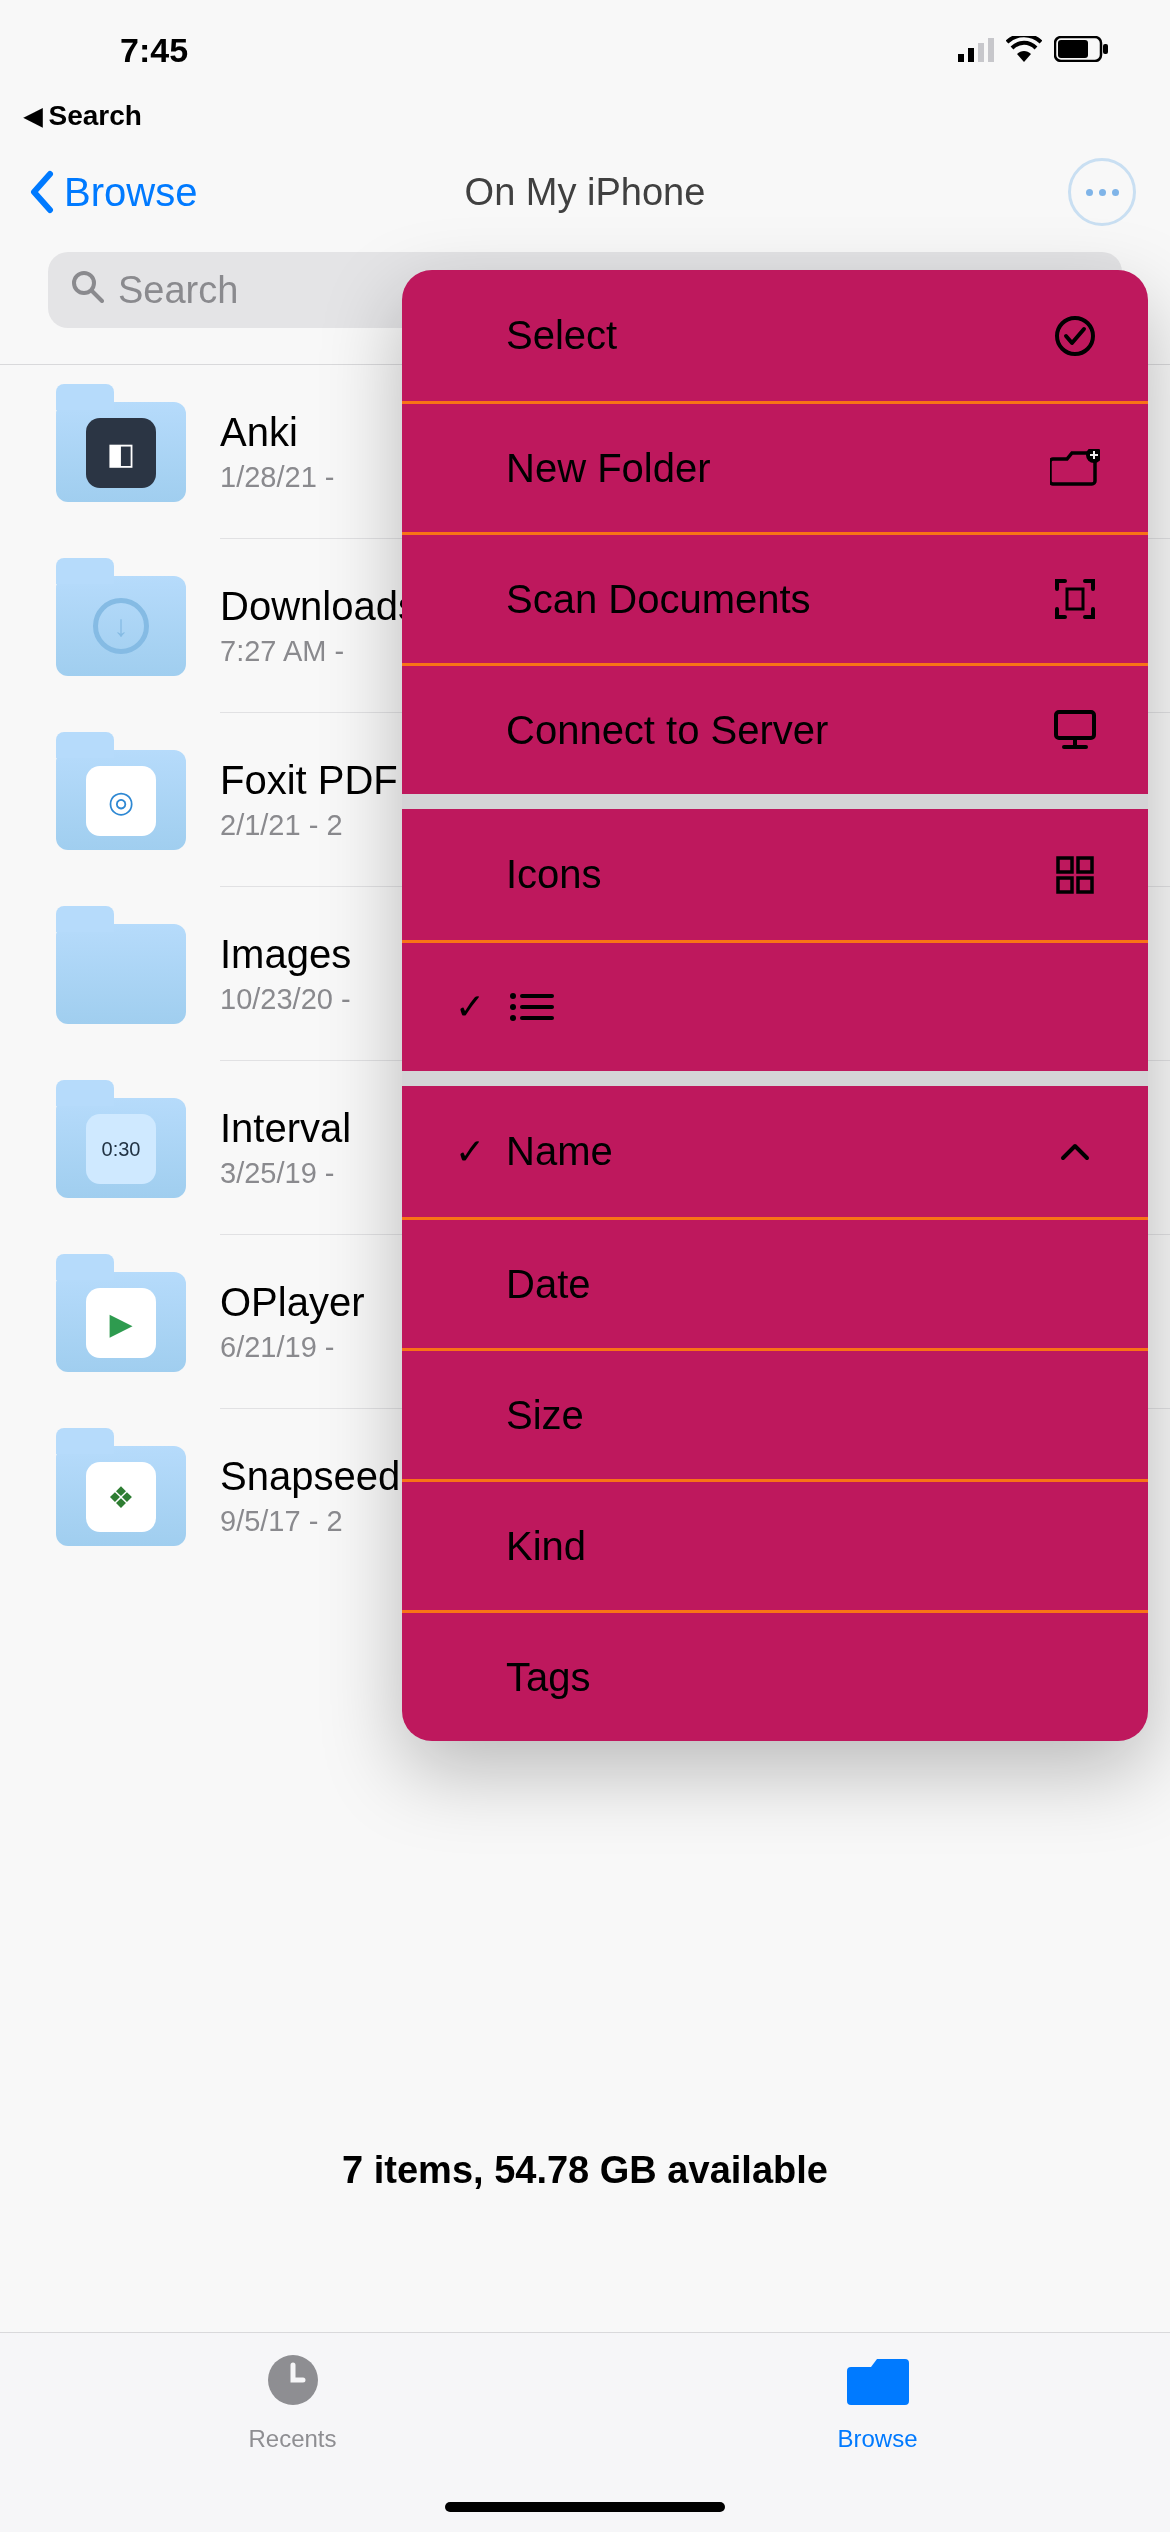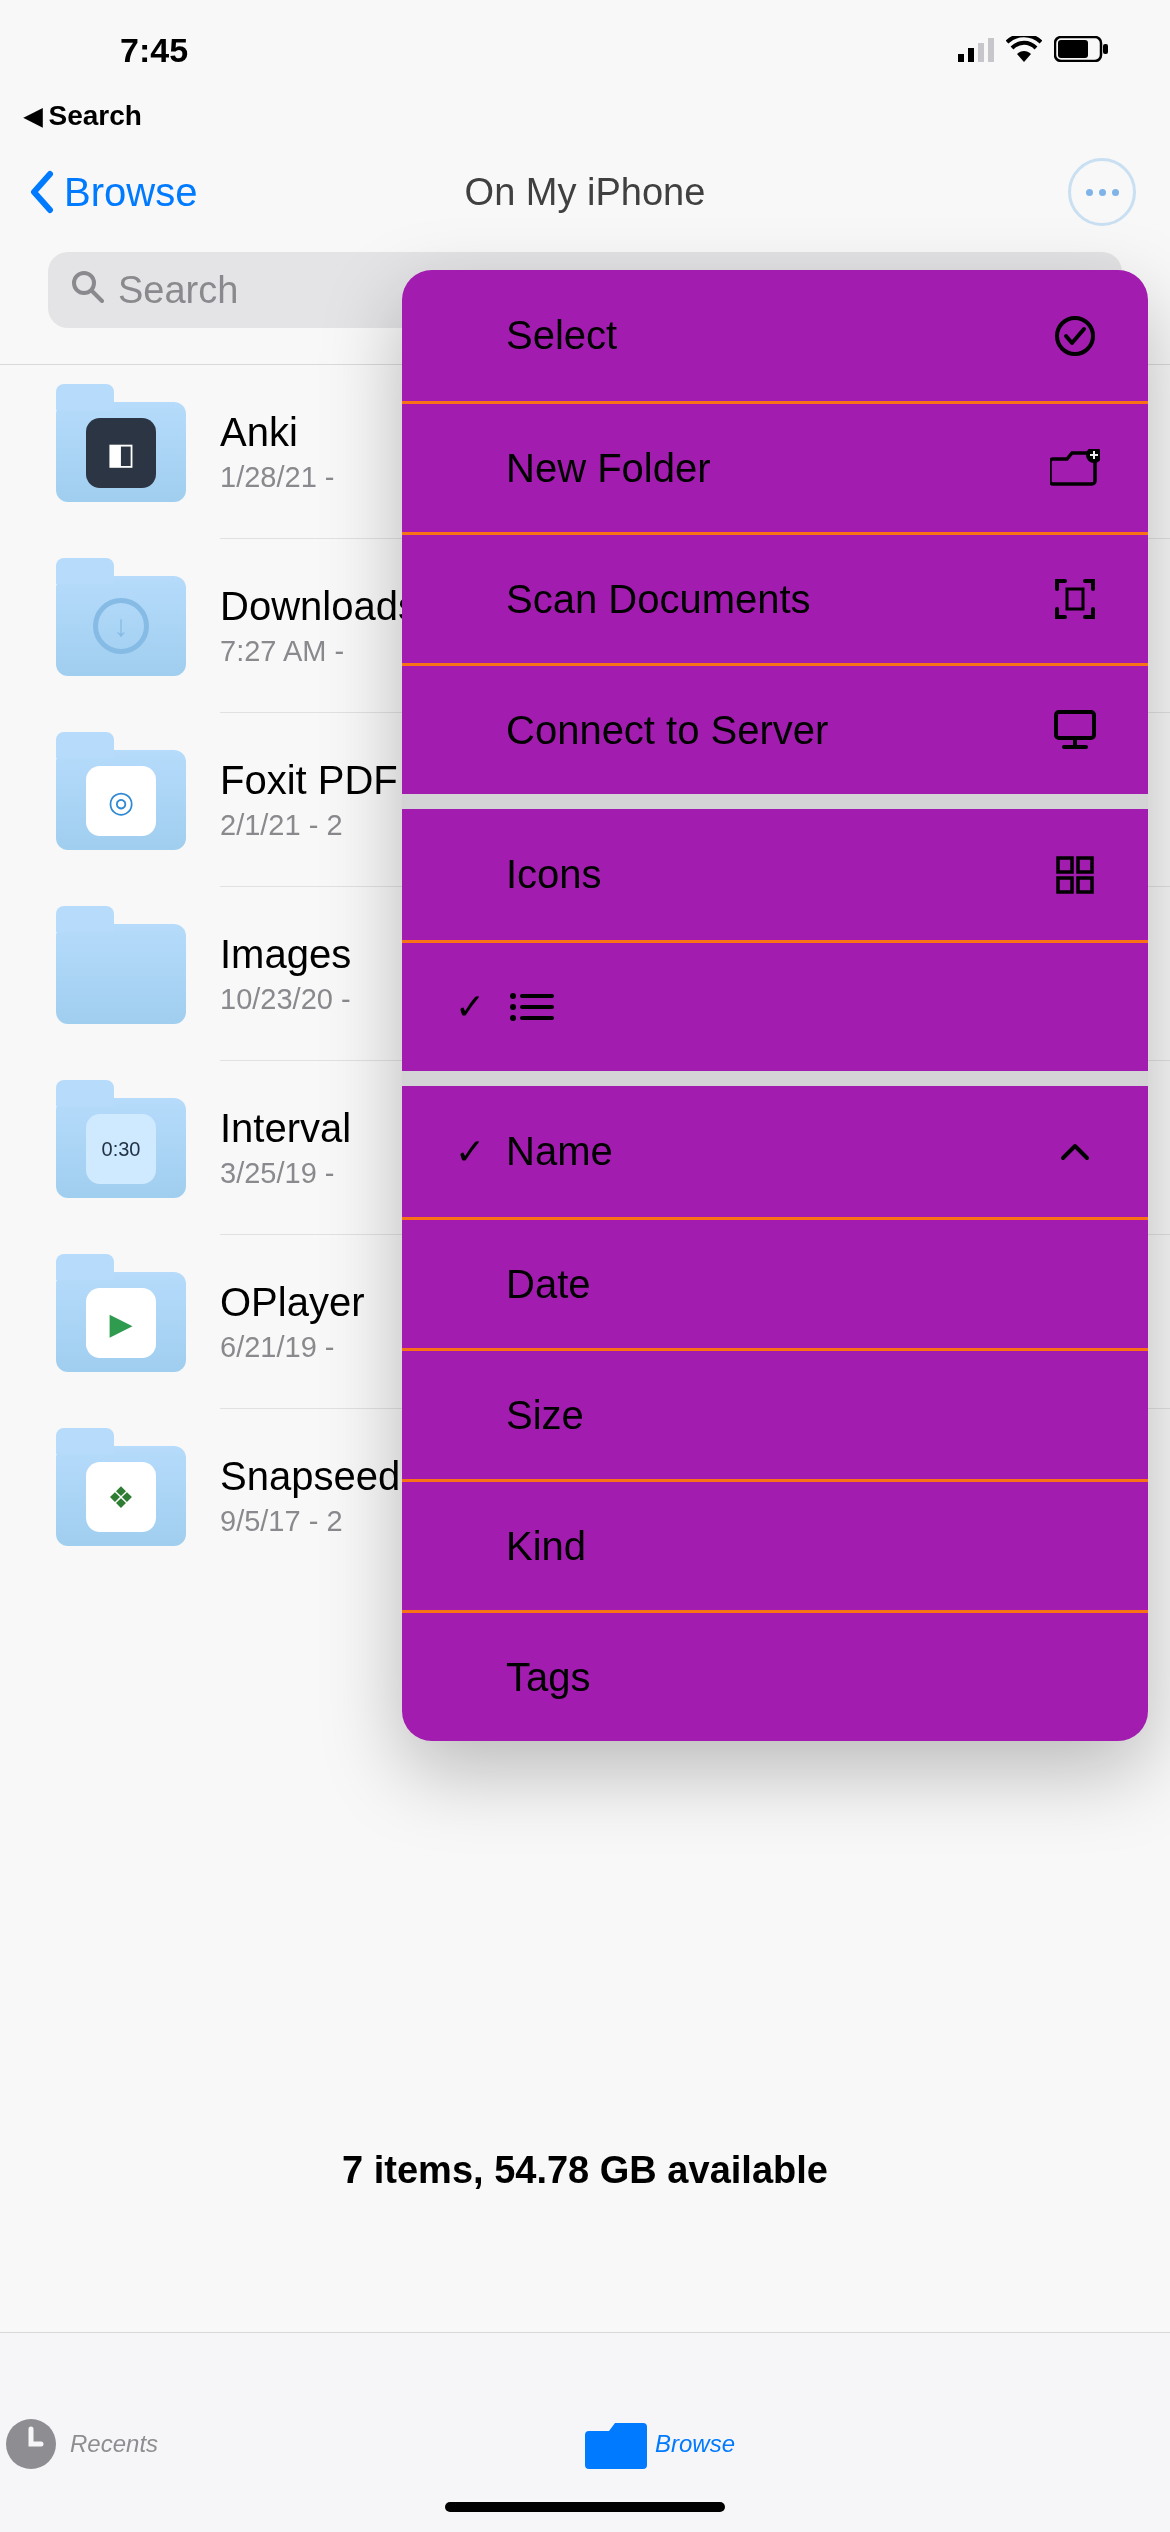--- a/index.html
+++ b/index.html
@@ -108,40 +108,39 @@
 
   
   .tabbar {
     position: absolute; bottom: 0; left: 0; right: 0;
     height: 200px;
     background: #f6f6f8;
     border-top: 1px solid #d9d9db;
     display: flex;
   }
   .tab {
-    flex: 1; display: flex; flex-direction: row; align-items: center; justify-content: flex-start;
-    padding-top: 22px; gap: 8px;
+    flex: 1; display: flex; flex-direction: column; align-items: center; justify-content: flex-start;
+    padding-top: 22px; gap: 20px;
     font-size: 24px;
-    font-style: italic;
   }
   .tab.inactive { color: #8e8e92; }
   .tab.active   { color: #007aff; }
   .tab-icon { width: 62px; height: 50px; display:flex; align-items:center; justify-content:center; }
 
   .home-indicator {
     position: absolute; bottom: 20px; left: 50%; transform: translateX(-50%);
     width: 280px; height: 10px; background: #000; border-radius: 10px;
   }
 
   
   .menu {
     position: absolute;
     top: 270px; right: 22px;
     width: 746px;
-    background: #a21caf;
+    background: #be185d;
     border-radius: 30px;
     box-shadow: 0 30px 80px rgba(0,0,0,0.25);
     overflow: hidden;
     font-size: 40px;
     color: #000;
   }
   .mi {
     display: flex; align-items: center;
     height: 131px;
     padding: 0 48px;

